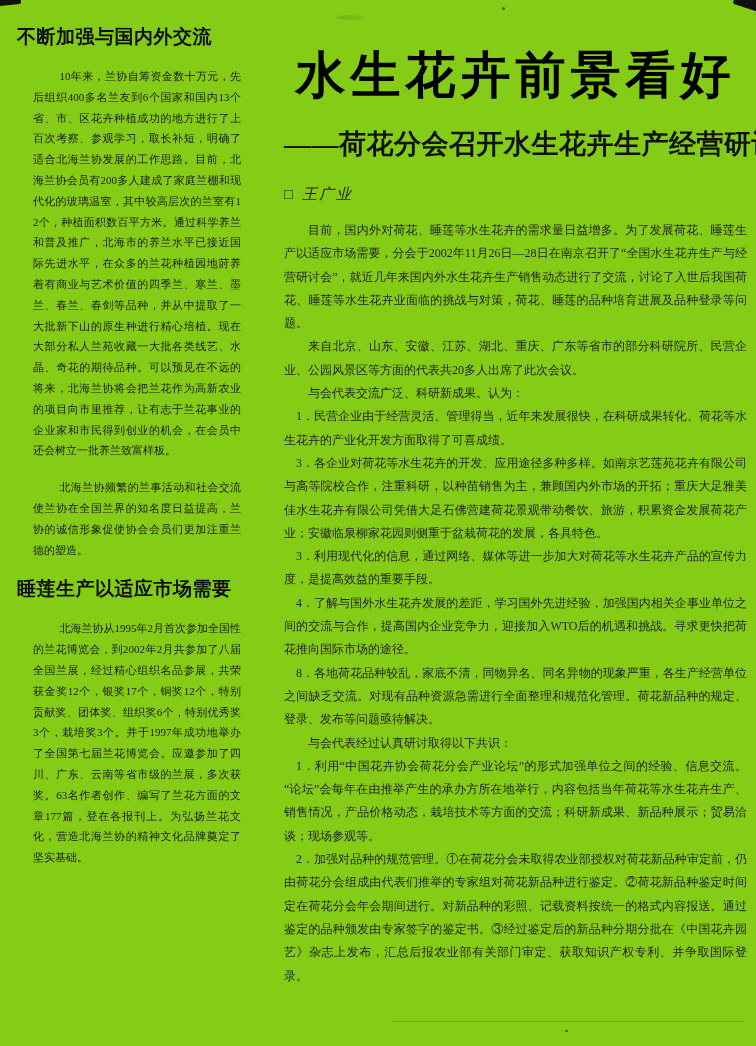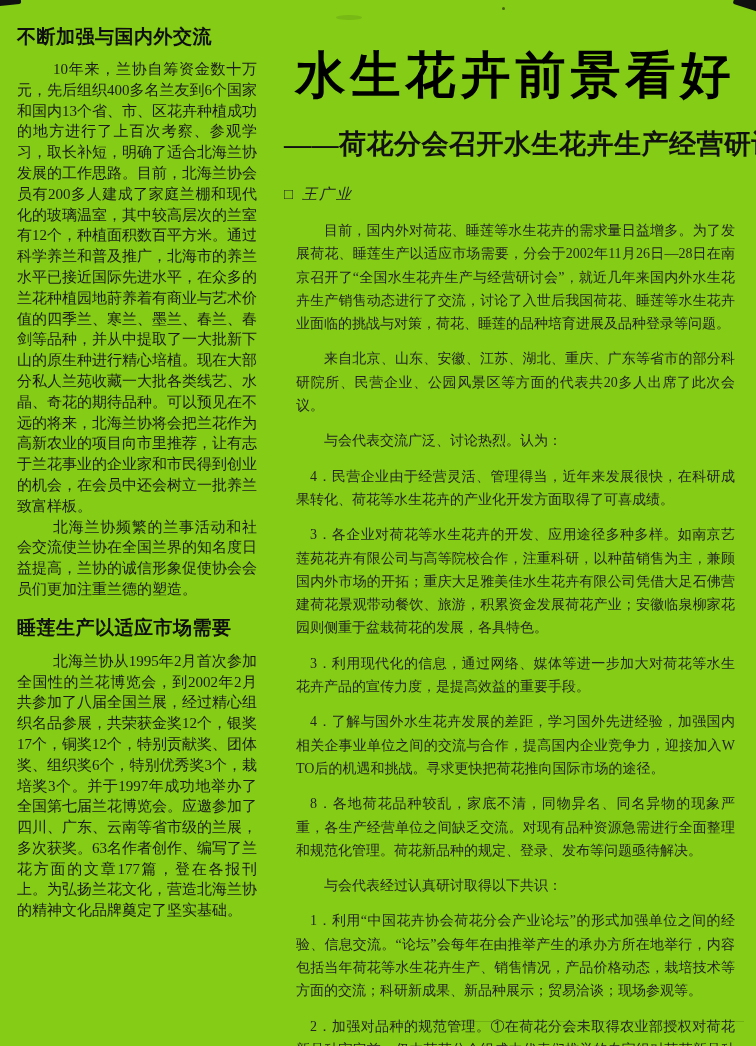--- a/index.html
+++ b/index.html
@@ -17,41 +17,41 @@
   .a-line{top:1021px;left:392px;width:352px;height:1px;opacity:.16;}
   .a-dot2{top:1030px;left:565px;width:3px;height:2px;opacity:.5;}
   
   .left-col{position:absolute;left:17px;top:24px;width:240px;}
   .col-heading{
     margin:0 0 9px;font-family:"Liberation Sans","DejaVu Sans",sans-serif;
     font-weight:bold;font-size:19px;letter-spacing:.5px;color:#0f0f0f;
   }
   .col-heading.second{margin:15px 0 10px;}
   .col-para{
-    margin:0;font-size:15px;line-height:20.8px;text-align:justify;
+    margin:16px;font-size:11px;line-height:20.8px;text-align:justify;
     text-indent:2.4em;word-break:break-all;color:#1b1b1b;
   }
   
   .article{position:absolute;left:284px;top:0;width:463px;}
   .title{
     margin:42px 0 0;text-align:center;font-size:50px;font-weight:bold;
     letter-spacing:5px;color:#000;white-space:nowrap;font-family:Liberation Mono, monospace;
   }
   .subtitle{
     margin-top:17px;text-align:center;font-size:27px;font-weight:600;
     letter-spacing:.5px;color:#111;white-space:nowrap;
   }
   .byline{
     margin-top:23px;text-align:left;padding-right:46px;
     font-size:15px;font-style:italic;color:#222;letter-spacing:2px;
   }
   .byline .box{font-style:normal;display:inline-block;margin-right:9px;letter-spacing:0;}
   .body{margin-top:15px;}
   .p{
-    margin:12px;font-size:14px;line-height:23.3px;text-align:justify;
+    margin:0;font-size:12px;line-height:23.3px;text-align:justify;
     word-break:break-all;color:#242424;
   }
   .indent2{text-indent:2em;}
   .indent1{text-indent:1em;}
 </style>
 </head>
 <body>
 
 <div class="page">
 
@@ -72,22 +72,22 @@
 
   <main class="article">
     <h1 class="title">水生花卉前景看好</h1>
     <div class="subtitle">——荷花分会召开水生花卉生产经营研讨会</div>
     <div class="byline">
       <span class="box">□</span><span>王广业</span>
     </div>
     <div class="body">
       <p class="p indent2">目前，国内外对荷花、睡莲等水生花卉的需求量日益增多。为了发展荷花、睡莲生产以适应市场需要，分会于2002年11月26日—28日在南京召开了“全国水生花卉生产与经营研讨会”，就近几年来国内外水生花卉生产销售动态进行了交流，讨论了入世后我国荷花、睡莲等水生花卉业面临的挑战与对策，荷花、睡莲的品种培育进展及品种登录等问题。</p>
       <p class="p indent2">来自北京、山东、安徽、江苏、湖北、重庆、广东等省市的部分科研院所、民营企业、公园风景区等方面的代表共20多人出席了此次会议。</p>
-      <p class="p indent2">与会代表交流广泛、讨论热烈。认为：</p>
-      <p class="p indent1">4．民营企业由于经营灵活、管理得当，近年来发展很快，在科研成果转化、荷花等水生花卉的产业化开发方面取得了可喜成绩。</p>
+      <p class="p indent2">与会代表交流广泛、科研新成果。认为：</p>
+      <p class="p indent1">1．民营企业由于经营灵活、管理得当，近年来发展很快，在科研成果转化、荷花等水生花卉的产业化开发方面取得了可喜成绩。</p>
       <p class="p indent1">3．各企业对荷花等水生花卉的开发、应用途径多种多样。如南京艺莲苑花卉有限公司与高等院校合作，注重科研，以种苗销售为主，兼顾国内外市场的开拓；重庆大足雅美佳水生花卉有限公司凭借大足石佛营建荷花景观带动餐饮、旅游，积累资金发展荷花产业；安徽临泉柳家花园则侧重于盆栽荷花的发展，各具特色。</p>
       <p class="p indent1">3．利用现代化的信息，通过网络、媒体等进一步加大对荷花等水生花卉产品的宣传力度，是提高效益的重要手段。</p>
       <p class="p indent1">4．了解与国外水生花卉发展的差距，学习国外先进经验，加强国内相关企事业单位之间的交流与合作，提高国内企业竞争力，迎接加入WTO后的机遇和挑战。寻求更快把荷花推向国际市场的途径。</p>
       <p class="p indent1">8．各地荷花品种较乱，家底不清，同物异名、同名异物的现象严重，各生产经营单位之间缺乏交流。对现有品种资源急需进行全面整理和规范化管理。荷花新品种的规定、登录、发布等问题亟待解决。</p>
       <p class="p indent2">与会代表经过认真研讨取得以下共识：</p>
       <p class="p indent1">1．利用“中国花卉协会荷花分会产业论坛”的形式加强单位之间的经验、信息交流。“论坛”会每年在由推举产生的承办方所在地举行，内容包括当年荷花等水生花卉生产、销售情况，产品价格动态，栽培技术等方面的交流；科研新成果、新品种展示；贸易洽谈；现场参观等。</p>
       <p class="p indent1">2．加强对品种的规范管理。①在荷花分会未取得农业部授权对荷花新品种审定前，仍由荷花分会组成由代表们推举的专家组对荷花新品种进行鉴定。②荷花新品种鉴定时间定在荷花分会年会期间进行。对新品种的彩照、记载资料按统一的格式内容报送。通过鉴定的品种颁发由专家签字的鉴定书。③经过鉴定后的新品种分期分批在《中国花卉园艺》杂志上发布，汇总后报农业部有关部门审定、获取知识产权专利、并争取国际登录。</p>
 
     </div>
   </main>

